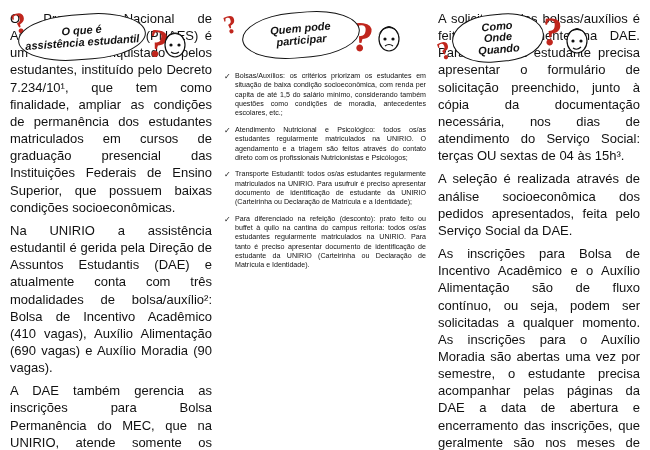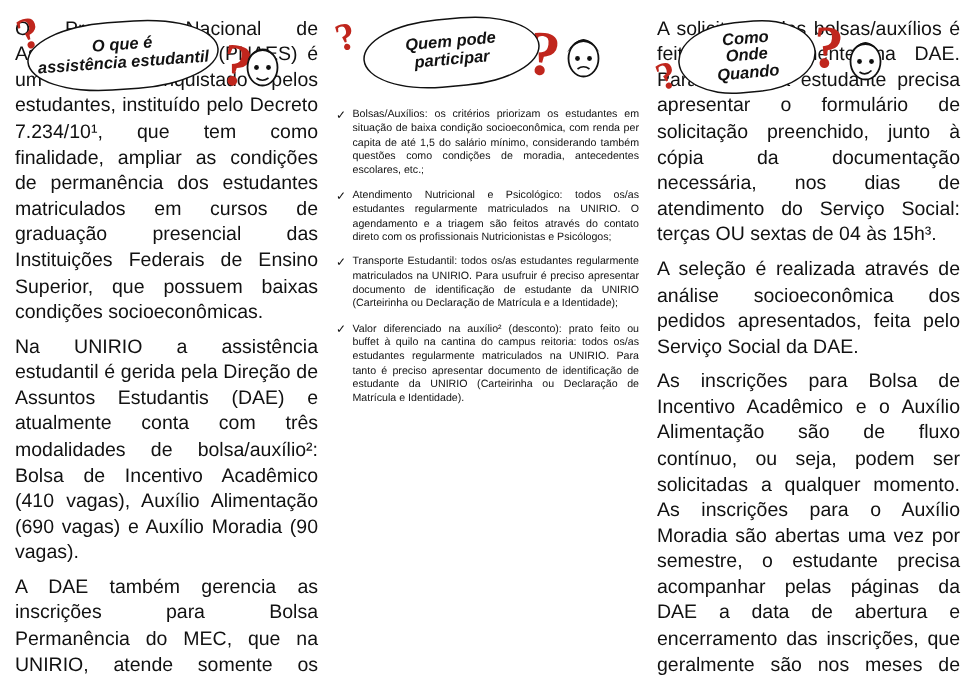--- a/index.html
+++ b/index.html
@@ -234,21 +234,21 @@
         <li>
           <span class="check">✓</span>
           <span class="bold">Atendimento Nutricional e Psicológico:</span><span> todos os/as estudantes regularmente matriculados na UNIRIO. O agendamento e a triagem são feitos através do contato direto com os profissionais Nutricionistas e Psicólogos;</span>
         </li>
         <li>
           <span class="check">✓</span>
           <span class="bold">Transporte Estudantil:</span><span> todos os/as estudantes regularmente matriculados na UNIRIO. Para usufruir é preciso apresentar documento de identificação de estudante da UNIRIO (Carteirinha ou Declaração de Matrícula e a Identidade);</span>
         </li>
         <li>
           <span class="check">✓</span>
-          <span class="bold">Valor diferenciado na auxílio² (desconto):</span><span> prato feito ou buffet à quilo na cantina do campus reitoria: todos os/as estudantes regularmente matriculados na UNIRIO. Para tanto é preciso apresentar documento de identificação de estudante da UNIRIO (Carteirinha ou Declaração de Matrícula e Identidade).</span>
+          <span class="bold">Para diferenciado na refeição (desconto):</span><span> prato feito ou buffet à quilo na cantina do campus reitoria: todos os/as estudantes regularmente matriculados na UNIRIO. Para tanto é preciso apresentar documento de identificação de estudante da UNIRIO (Carteirinha ou Declaração de Matrícula e Identidade).</span>
         </li>
       </ul>
     </div>
 
     <div class="col col-3">
       <div class="head-block">
         <span class="qmark red q3a">?</span>
         <span class="qmark red q3b">?</span>
         <div class="bubble bubble-3">
           <div>

